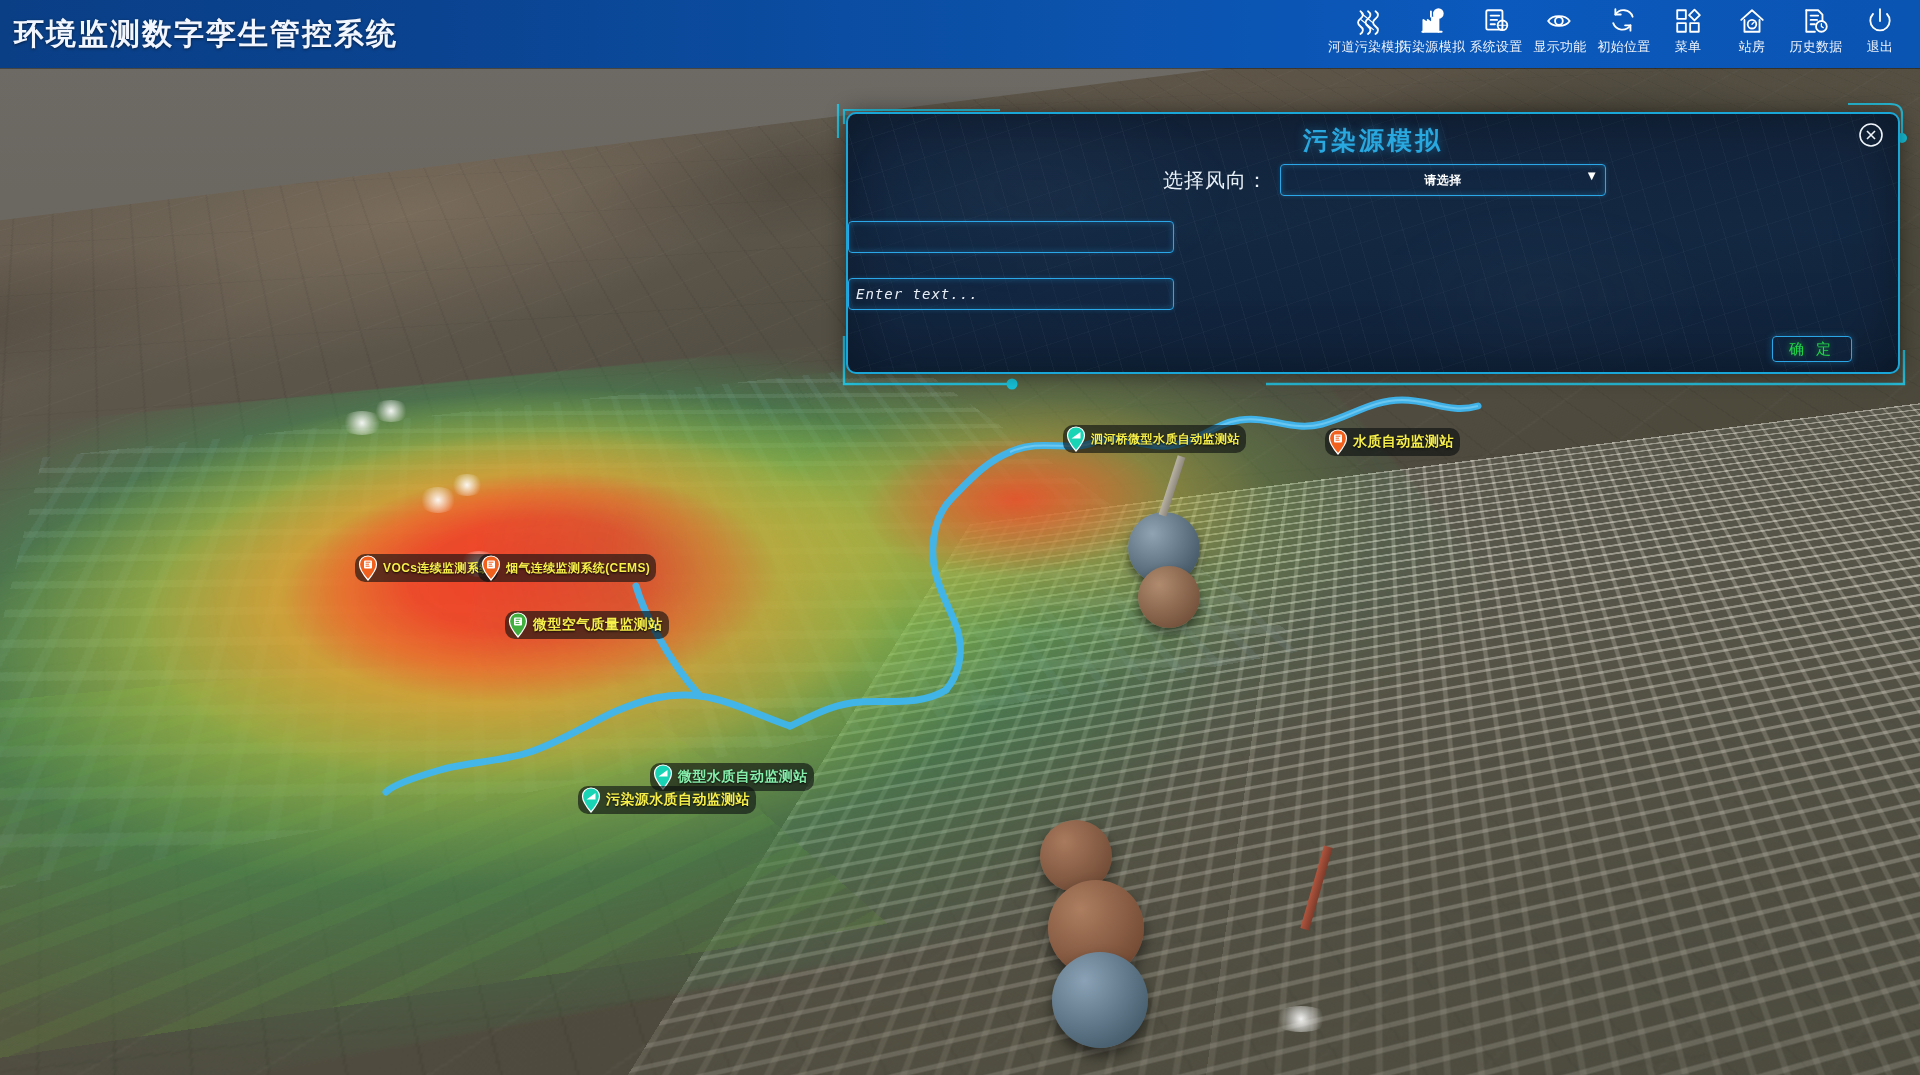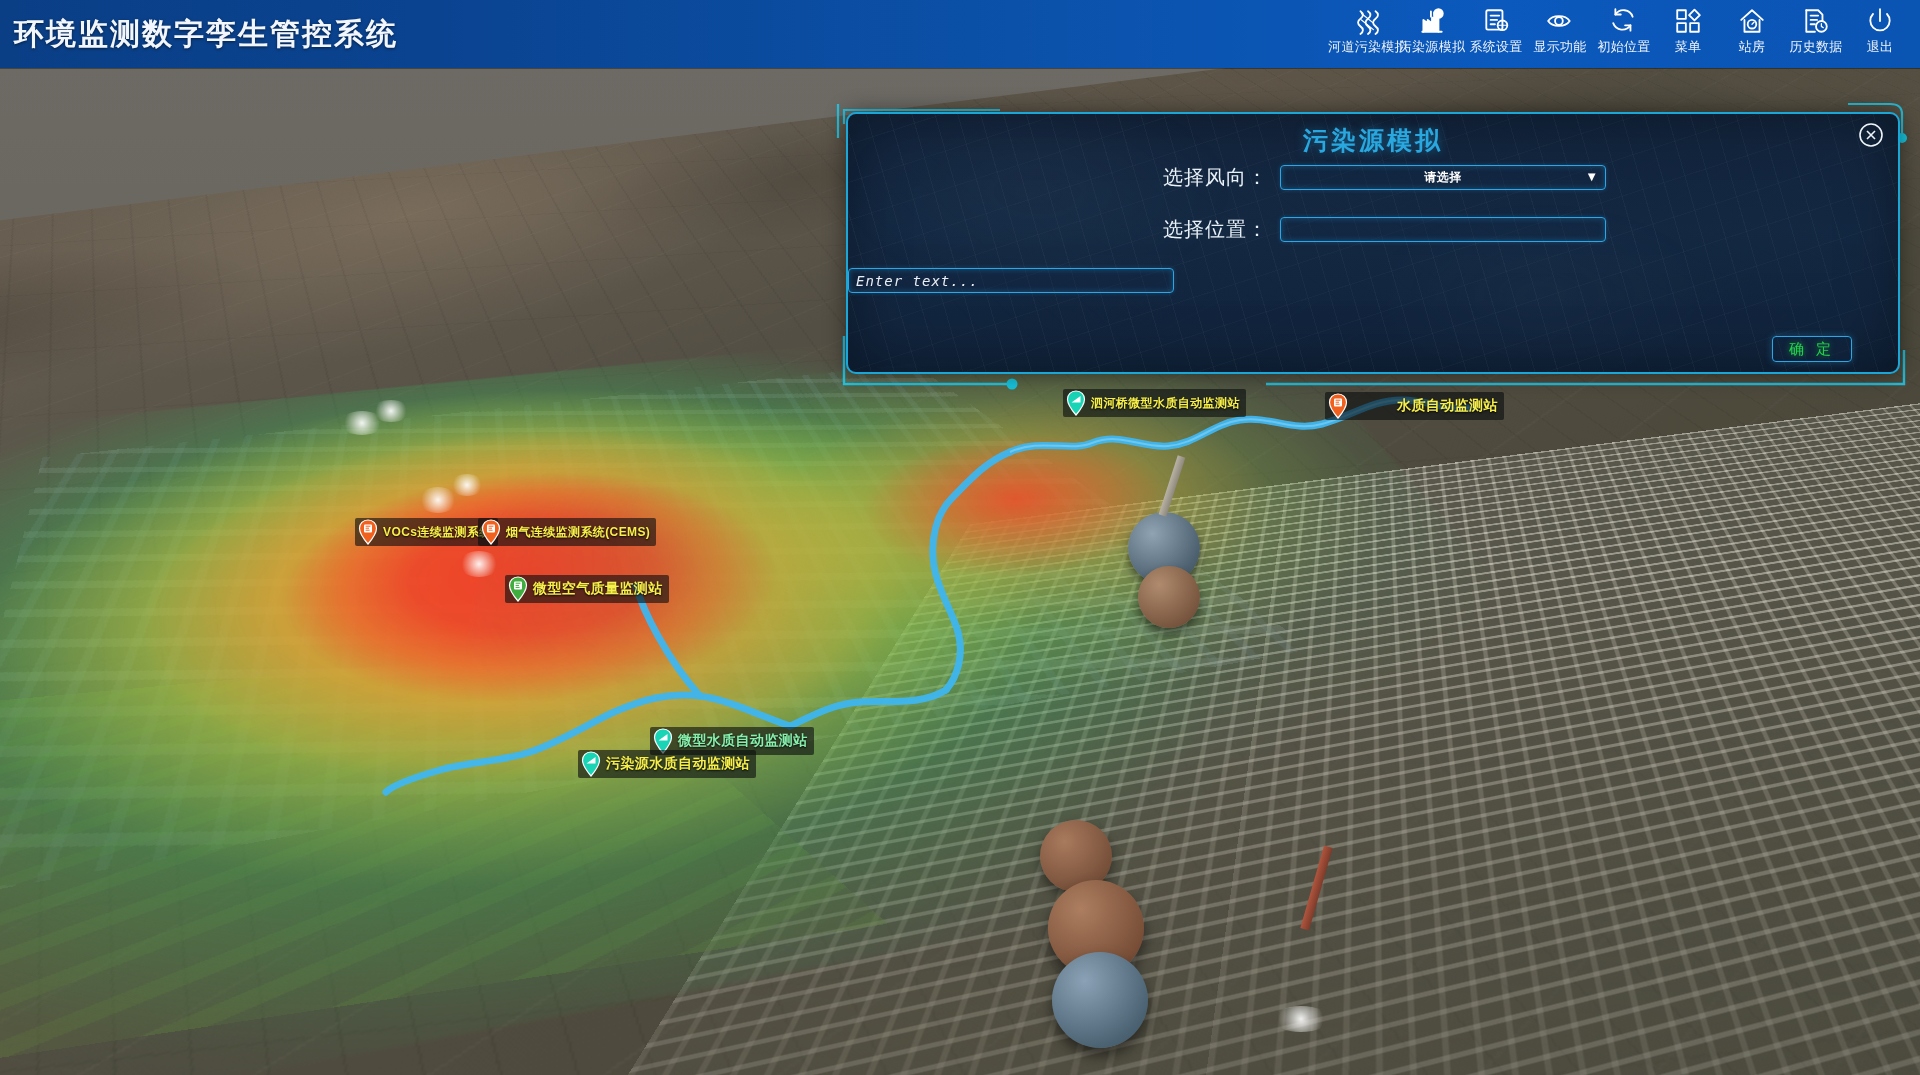--- a/index.html
+++ b/index.html
@@ -181,21 +181,21 @@
   }
   .close-btn svg{ width:26px; height:26px; stroke:#eef4fa; stroke-width:1.6; fill:none; }
 
   .frm{ position:absolute; left:0; top:50px; width:100%; }
   .row{ display:flex; align-items:center; margin-bottom:25px; }
   .row .lab{
     width:432px; text-align:right; padding-right:12px;
     font-size:20px; color:#e9f1f8; letter-spacing:1px;padding-left:40px;
   }
   .ctl{
-    width:326px; height:25px; border:1px solid #2ba6e6; border-radius:4px;
+    width:326px; height:32px; border:1px solid #2ba6e6; border-radius:4px;
     background:rgba(16,40,70,.35);
     box-shadow:0 0 6px rgba(40,165,230,.35) inset, 0 0 4px rgba(40,165,230,.25);
     position:relative; display:flex; align-items:center; cursor:text;
   }
   .ctl.sel{ cursor:pointer; }
   .sel-val{
     flex:1; text-align:center; font-size:12px; font-weight:bold; color:#ffffff;
     letter-spacing:.5px;
   }
   .caret{ position:absolute; right:7px; top:4px; color:#fff; font-size:13px; line-height:1; }
@@ -208,21 +208,21 @@
     border:1px solid #2ba6e6; border-radius:4px; background:rgba(16,40,70,.30);
     display:flex; align-items:center; justify-content:center;
     color:#22d34a; font-size:15px; letter-spacing:4px; cursor:pointer;
     box-shadow:0 0 7px rgba(40,165,230,.35);
     text-shadow:0 0 6px rgba(34,211,74,.6);
     text-align:center;
   }
 
   
   .marker{ position:absolute; display:flex; align-items:center; z-index:30; cursor:pointer;
-           background:rgba(12,14,16,.62); padding:1px 6px 1px 2px; border-radius:2px; }
+           background:rgba(12,14,16,.62); padding:1px 6px 1px 2px; border-radius:10px;margin-top:36px; }
   .pin{ width:22px; height:26px; flex:0 0 22px; position:relative; margin-right:4px; }
   .pin svg{ width:22px; height:26px; display:block; }
   .mlabel{ font-size:14px; white-space:nowrap; font-weight:bold;
            text-shadow:0 1px 2px rgba(0,0,0,.9); letter-spacing:.4px; }
   .m-yellow .mlabel{ color:#f7ef4a; }
   .m-white  .mlabel{ color:#86efac; }
   .m-small  .mlabel{ font-size:12px; }
 </style>
 </head>
 <body>
@@ -337,21 +337,21 @@
         </div>
         <div class="marker m-yellow m-small" style="left: 1063px; top: 389px;">
           <span class="pin">
             <svg viewBox="0 0 22 26">
               <path d="M11 1C6 1 2.5 4.5 2.5 9.2 2.5 15 11 25 11 25S19.5 15 19.5 9.2C19.5 4.5 16 1 11 1z" fill="#1ad4b6" stroke="#fff" stroke-width="1.2"></path>
               <path d="M6.5 12.5L15.5 6v6.5z" fill="#fff"></path>
             </svg>
           </span>
           <span class="mlabel">泗河桥微型水质自动监测站</span>
         </div>
-        <div class="marker m-yellow" style="left: 1325px; top: 392px; gap: 44px;">
+        <div class="marker m-yellow" style="left: 1325px; top: 392px;">
           <span class="pin">
             <svg viewBox="0 0 22 26">
               <path d="M11 1C6 1 2.5 4.5 2.5 9.2 2.5 15 11 25 11 25S19.5 15 19.5 9.2C19.5 4.5 16 1 11 1z" fill="#f2601e" stroke="#fff" stroke-width="1.2"></path>
               <rect x="7" y="5.5" width="8" height="8" rx="1" fill="#fff"></rect>
               <path d="M8.6 7.2h4.8M8.6 9.2h3.4M8.6 11.2h4" stroke="#f2601e" stroke-width="1"></path>
             </svg>
           </span>
           <span class="mlabel">水质自动监测站</span>
         </div>
       </div>
@@ -475,21 +475,20 @@
 
         <div class="frm" id="form-rows">
             <div class="row">
               <span class="lab">选择风向：</span>
               <div class="ctl sel">
                 <span class="sel-val">请选择</span>
                 <span class="caret">▼</span>
               </div>
             </div>
             <div class="row">
-              <span class="lab">选择位置：</span>
               <div class="ctl">
                 <span class="txt-ph"></span>
               </div>
             </div>
             <div class="row">
               <div class="ctl">
                 <span class="txt-ph">Enter text...</span>
               </div>
             </div>
           </div>

